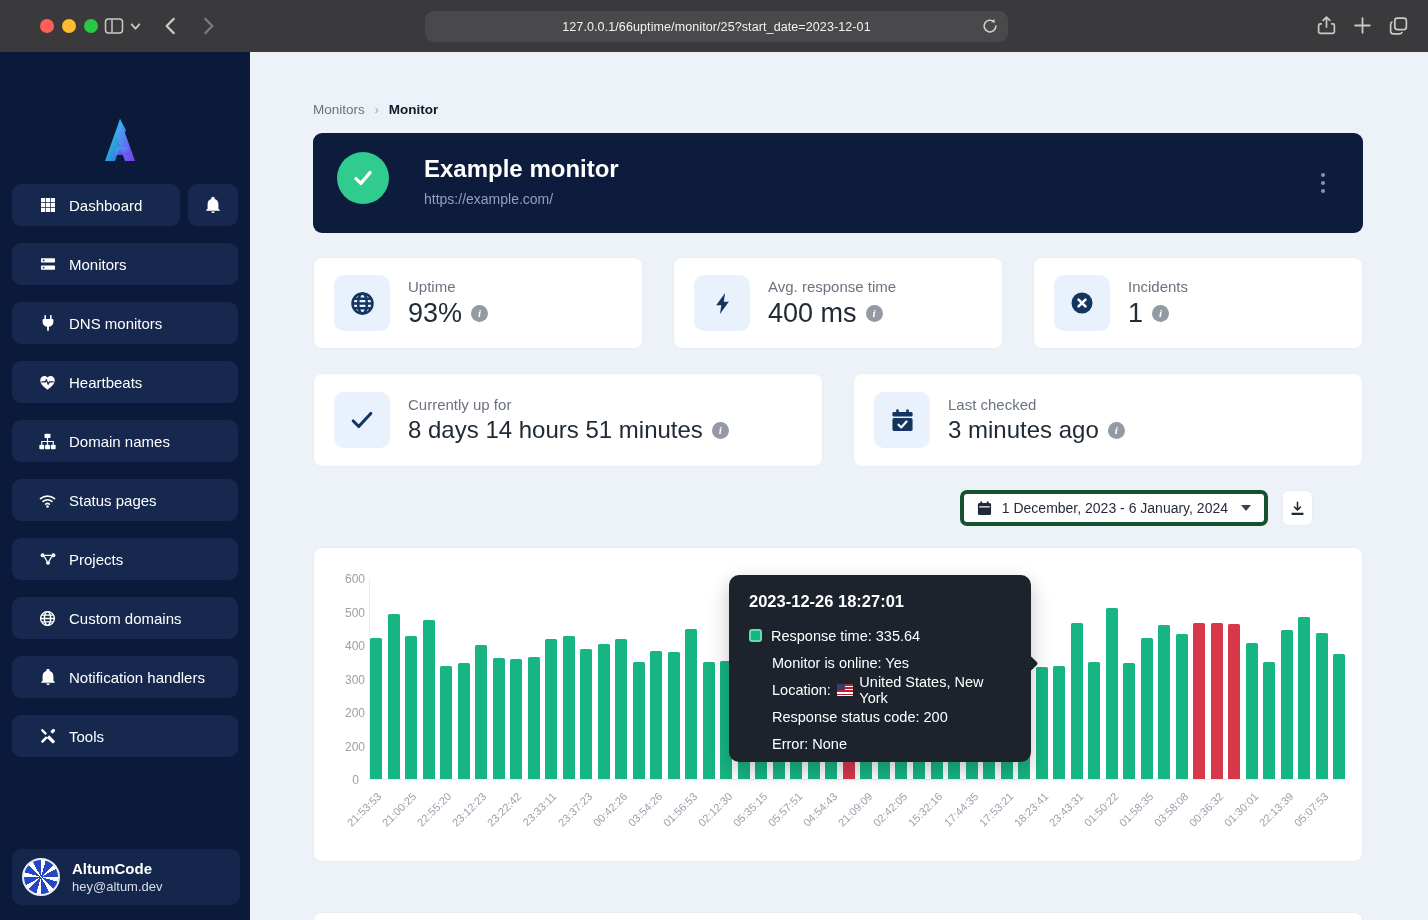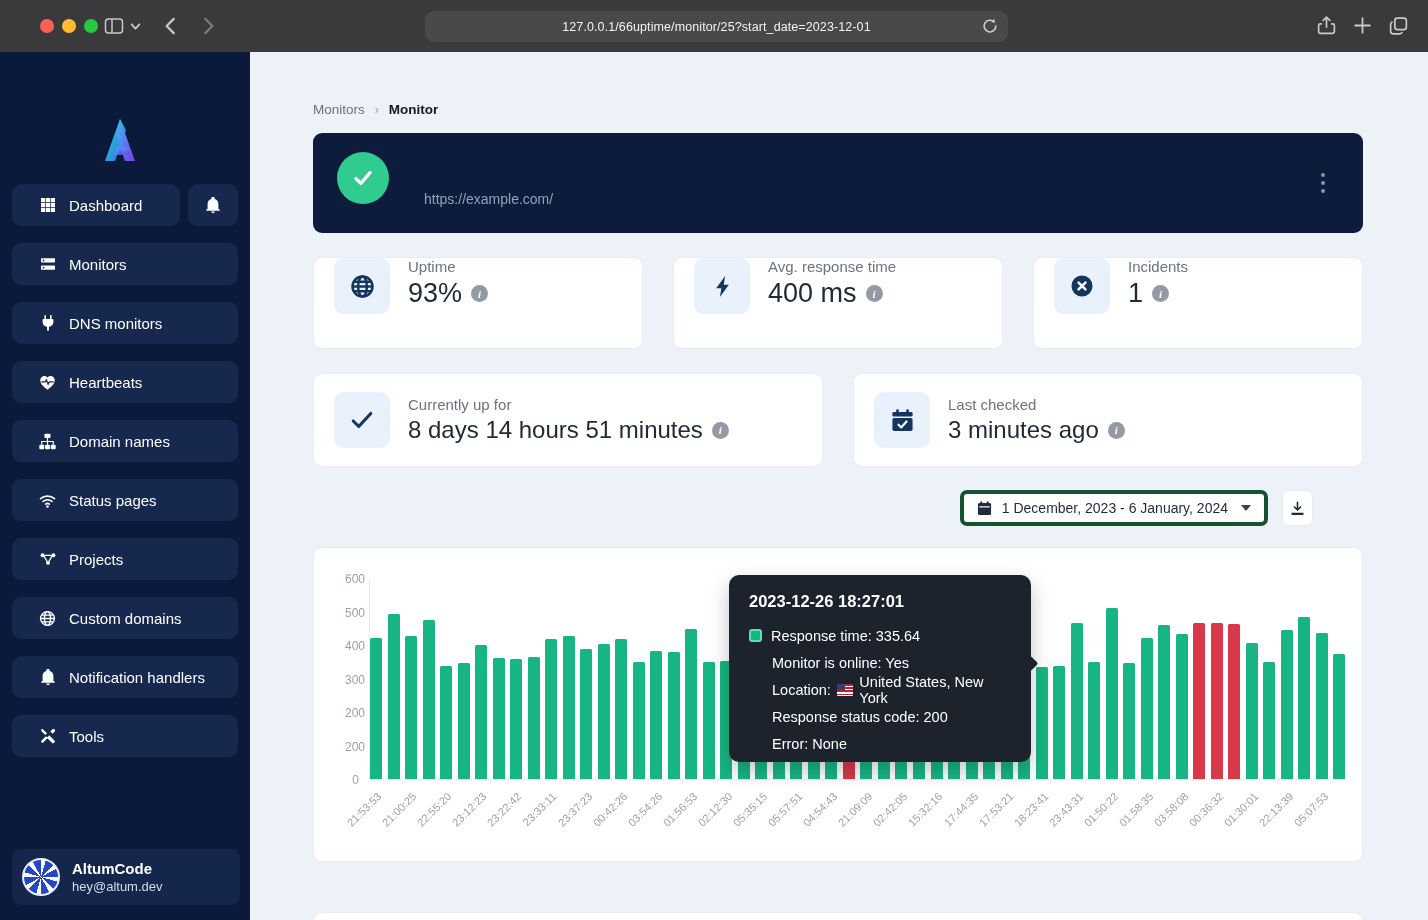--- a/index.html
+++ b/index.html
@@ -48,21 +48,21 @@
   .hero { position:absolute; left:63px; top:81px; width:1050px; height:100px; background:#0d1c3c; border-radius:9px; }
   .hero-status { position:absolute; left:24px; top:19px; width:52px; height:52px; border-radius:50%;
                  background:#2fcb8f; display:flex; align-items:center; justify-content:center; }
   .hero-title { position:absolute; left:111px; top:22px; color:#ffffff; font-size:24px; font-weight:700; }
   .hero-url { position:absolute; left:111px; top:58px; color:#94a0b8; font-size:14px; }
   .kebab { position:absolute; right:34px; top:36px; display:flex; flex-direction:column; gap:4px; cursor:pointer; padding:4px; }
   .kebab i { width:4px; height:4px; border-radius:50%; background:#8a93a6; }
 
   .card { background:#ffffff; border:1px solid #e8edf4; border-radius:9px; }
   #stats-row { position:absolute; left:63px; top:205px; width:1050px; display:flex; gap:30px; }
-  .stat-card { width:330px; height:92px; display:flex; padding-left:20px; gap:18px; }
+  .stat-card { width:330px; height:92px; display:flex; align-items:center; padding-left:20px; gap:18px; }
   .tile { width:56px; height:56px; border-radius:10px; background:#e8f1fc; color:#14355f;
           display:flex; align-items:center; justify-content:center; flex:0 0 auto; }
   .stat-label { color:#6b7280; font-size:15px; margin-bottom:3px; }
   .stat-value { color:#212b36; font-size:27px; font-weight:500; display:flex; align-items:center; gap:9px; }
   .info-dot { width:17px; height:17px; border-radius:50%; background:#939aa3; color:#fff; font-size:11px;
               font-weight:700; display:inline-flex; align-items:center; justify-content:center;
               font-family:"Liberation Serif", serif; font-style:italic; }
   #wide-row { position:absolute; left:63px; top:321px; width:1050px; display:flex; gap:30px; }
   .wide-card { width:510px; height:94px; display:flex; align-items:center; padding-left:20px; gap:18px; }
   .wide-card .stat-value { font-size:24px; }
@@ -304,20 +304,21 @@
       <span class="sep">›</span>
       <span class="cur">Monitor</span>
     </div>
 
     <div class="hero">
       <div class="hero-status">
         <svg width="26" height="26" viewBox="0 0 24 24">
             <path d="M5.5 12.5l4.5 4.5 8.5-10" fill="none" stroke="#ffffff" stroke-width="3" stroke-linecap="round" stroke-linejoin="round"></path>
           </svg>
       </div>
+      <div class="hero-title">Example monitor</div>
       <div class="hero-url">https://example.com/</div>
       <div class="kebab">
           <i></i>
           <i></i>
           <i></i>
         </div>
     </div>
 
     <div id="stats-row">
         <div class="card stat-card">

